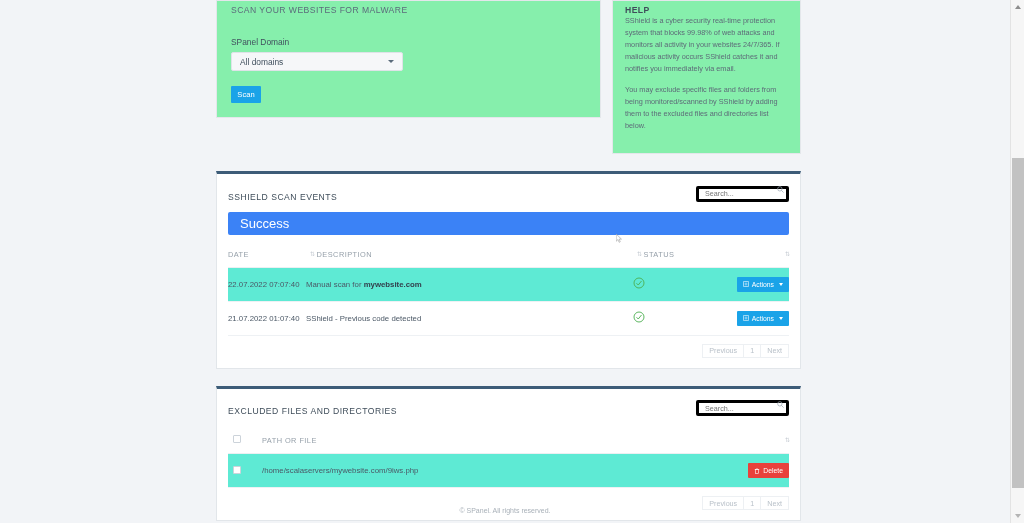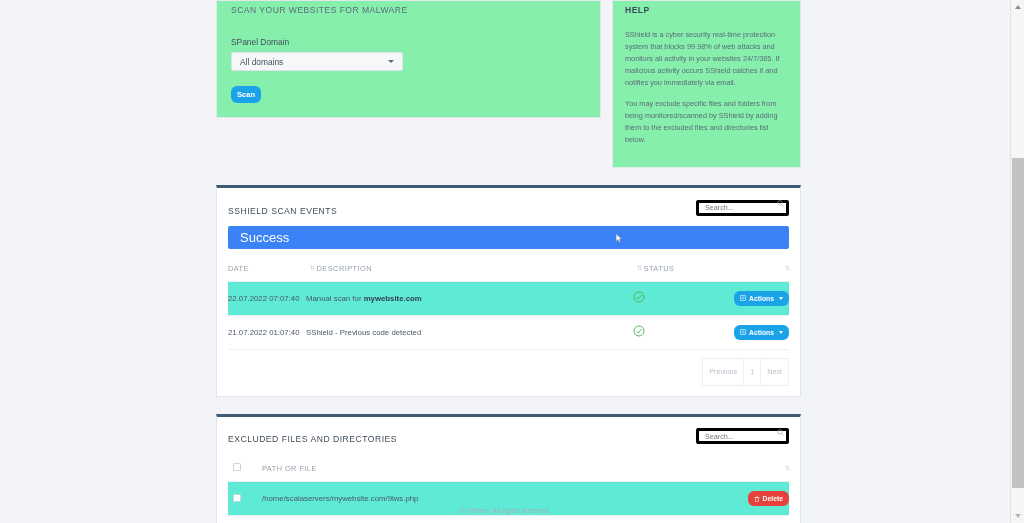--- a/index.html
+++ b/index.html
@@ -46,21 +46,20 @@
     padding-top: 4px;
     margin-bottom: 22px;
   }
   .help-title {
     font-size: 8.6px;
     letter-spacing: .45px;
     color: #3f4d5a;
     text-transform: uppercase;
     font-weight: bold;
     padding-top: 4px;
-    margin-bottom: 14px;
   }
   .field-label {
     font-size: 8.4px;
     color: #41505e;
     margin-bottom: 5px;
   }
   .select-box {
     position: relative;
     width: 172px; height: 19px;
     background: #f6f7f9;
@@ -74,25 +73,24 @@
   .caret-dn {
     position: absolute; right: 8px; top: 50%;
     margin-top: -1.5px;
     width: 0; height: 0;
     border-left: 3.2px solid transparent;
     border-right: 3.2px solid transparent;
     border-top: 3.6px solid #5a6b7b;
   }
   .btn {
     display: inline-flex; align-items: center; justify-content: center;
-    border: none; border-radius: 6px;
+    border: none; border-radius: 1px;
     font-family: "Liberation Sans", sans-serif;
     cursor: pointer;
     white-space: nowrap;
-    font-weight: bold;
   }
   .btn-blue { background: #1aa3e8; color: #fff; }
   .scan-btn {
     margin-top: 15px;
     width: 30px; height: 17px;
     font-size: 7.6px;
   }
   .help-p {
     font-size: 7.3px;
     line-height: 1.65;
@@ -201,21 +199,21 @@
   
   .pager {
     display: flex; justify-content: flex-end;
     padding: 8px 11px 10px 11px;
   }
   .pg {
     border: 1px solid #edf0f3;
     background: #fff;
     color: #b9c1c9;
     font-size: 7.2px;
-    height: 28px;
+    height: 14px;
     padding: 0 6px;
     display: flex; align-items: center;
     margin-left: -1px;
   }
 
   
   .cbx {
     width: 8px; height: 8px;
     border: 1px solid #ccd3da;
     border-radius: 1px;

